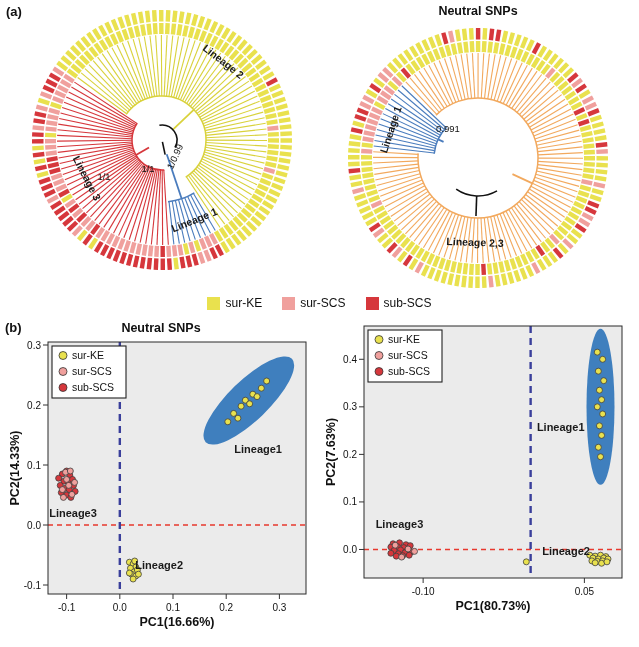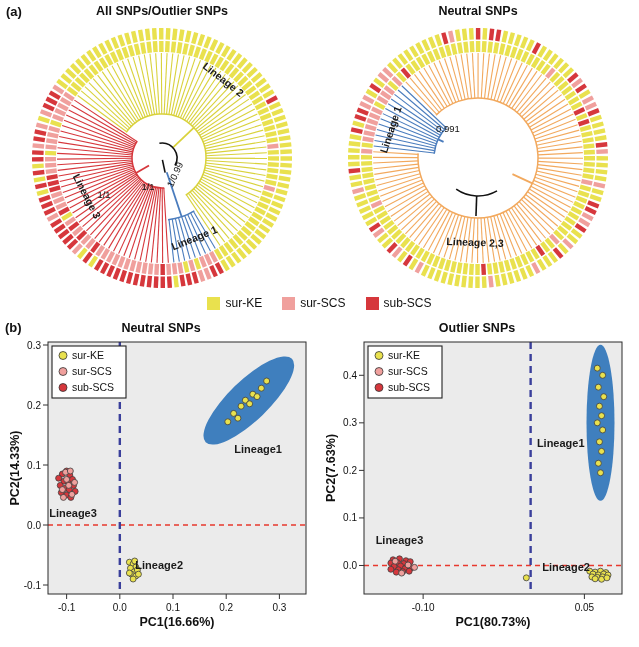--- a/index.html
+++ b/index.html
@@ -16,21 +16,20 @@
   svg text{font-family:"Liberation Sans",sans-serif;}
 </style>
 </head>
 <body>
 
 <div class="fig">
 
   <span class="panel-label" style="top:4px;left:6px">(a)</span>
 
   <div class="tree-wrap" style="left:12px;top:2px">
-    <div class="tree-title">All SNPs/Outlier SNPs</div>
     <svg id="tree-0" width="300" height="278" viewBox="0 0 300 278">
         <g>
           <line x1="114.65842875038075" y1="111.78982370131621" x2="65.66215951795405" y2="75.45298837814094" stroke="#d9d23c" stroke-width="1.1"></line>
           <line x1="116.1388740527494" y1="109.90330714150807" x2="69.19504035315198" y2="70.95107386041695" stroke="#d9d23c" stroke-width="1.1"></line>
           <line x1="117.71989989485303" y1="108.10024854281075" x2="72.96794293089927" y2="66.64832038625292" stroke="#d9d23c" stroke-width="1.1"></line>
           <line x1="119.39681002315353" y1="106.38600368126414" x2="76.9696602825255" y2="62.55750878483488" stroke="#d9d23c" stroke-width="1.1"></line>
           <line x1="121.1646233709831" y1="104.76566452202263" x2="81.18830577166419" y2="58.69079033664492" stroke="#d9d23c" stroke-width="1.1"></line>
           <line x1="123.01808885422378" y1="103.24404409426441" x2="85.61134840212493" y2="55.059650679494595" stroke="#d9d23c" stroke-width="1.1"></line>
           <line x1="124.95170096904286" y1="101.82566219464755" x2="90.22565003976136" y2="51.67487569177257" stroke="#d9d23c" stroke-width="1.1"></line>
           <line x1="126.95971614535202" y1="100.51473196177935" x2="95.01750443777186" y2="48.54651945424615" stroke="#d9d23c" stroke-width="1.1"></line>
@@ -872,21 +871,20 @@
           <text x="66" y="23" font-size="10.5" fill="#111">sur-KE</text>
           <circle cx="57" cy="35.5" r="4" fill="#f0a09d" stroke="#333" stroke-width="0.8"></circle>
           <text x="66" y="39" font-size="10.5" fill="#111">sur-SCS</text>
           <circle cx="57" cy="51.5" r="4" fill="#d6373c" stroke="#333" stroke-width="0.8"></circle>
           <text x="66" y="55" font-size="10.5" fill="#111">sub-SCS</text>
         </g>
       </svg>
   </div>
 
   <div class="pca-wrap" style="left:322px;top:320px">
-    <div class="pca-title">Outlier SNPs</div>
     <svg id="pca-1" width="310" height="306" viewBox="0 0 310 306">
         <rect x="42" y="6" width="258" height="252" fill="#ebebeb"></rect>
         <line x1="42" x2="300" y1="229.47169811320754" y2="229.47169811320754" stroke="#e8382e" stroke-width="1.6" stroke-dasharray="5,4"></line>
         <line y1="6" y2="258" x1="208.625" x2="208.625" stroke="#3a3f9b" stroke-width="2.4" stroke-dasharray="7,5"></line>
         <ellipse cx="0" cy="0" rx="14" ry="78" fill="#3f7fbe" transform="translate(278.5 86.83018867924527) rotate(0)"></ellipse>
         <g>
           <circle cx="275.275" cy="32.15094339622641" r="3" fill="#e9e14e" stroke="#3f3f3f" stroke-width="0.8"></circle>
           <circle cx="280.65" cy="39.2830188679245" r="3" fill="#e9e14e" stroke="#3f3f3f" stroke-width="0.8"></circle>
           <circle cx="276.35" cy="51.1698113207547" r="3" fill="#e9e14e" stroke="#3f3f3f" stroke-width="0.8"></circle>
           <circle cx="281.725" cy="60.679245283018865" r="3" fill="#e9e14e" stroke="#3f3f3f" stroke-width="0.8"></circle>

